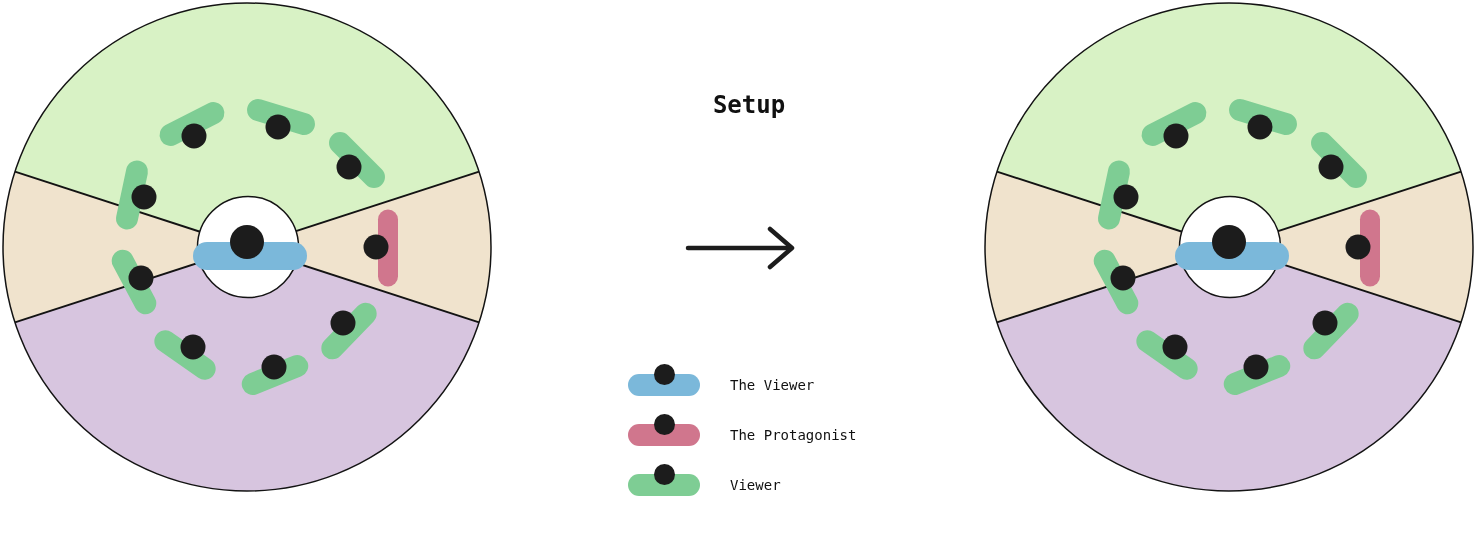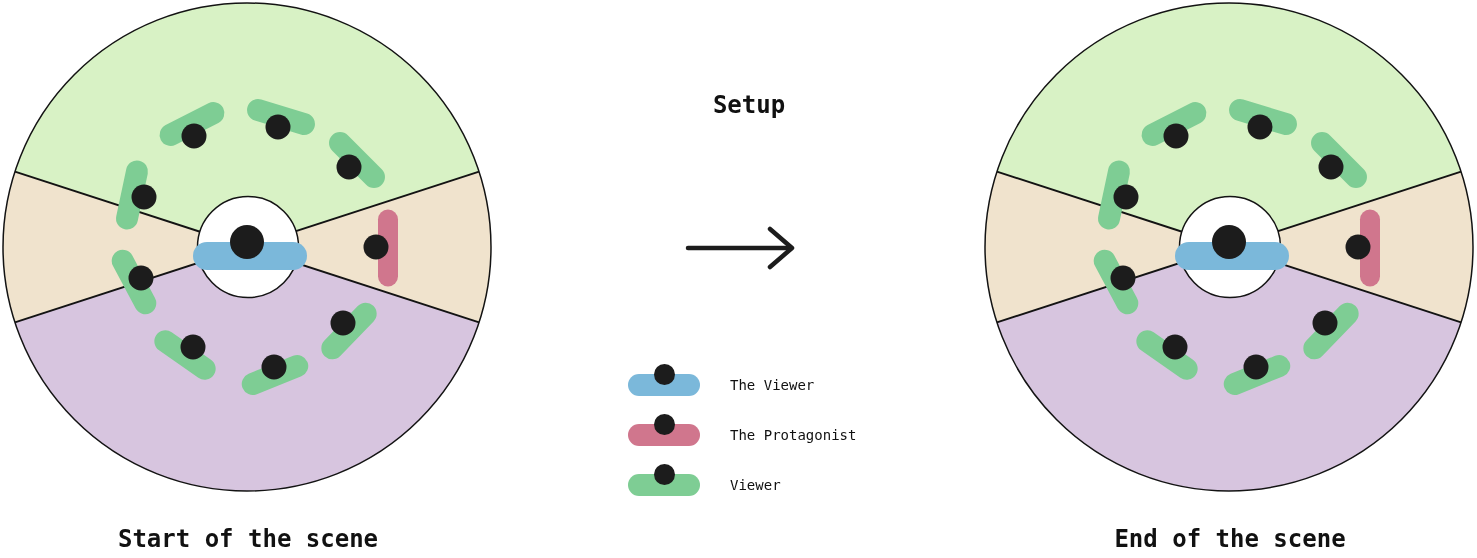--- a/index.html
+++ b/index.html
@@ -159,16 +159,14 @@
       <div class="legend-dot" style="background: rgb(28, 28, 28);"></div>
       <div class="legend-label">The Protagonist</div>
     </div>
     <div class="legend-row" id="legend-row-2" style="top: 474px;">
       <div class="legend-pill" style="background: rgb(126, 205, 148);"></div>
       <div class="legend-dot" style="background: rgb(28, 28, 28);"></div>
       <div class="legend-label">Viewer</div>
     </div>
   </div>
 
-  <div class="caption" id="caption-start">Start of the scene</div>
-  <div class="caption" id="caption-end">End of the scene</div>
 
 </div>
 
 </body></html>

